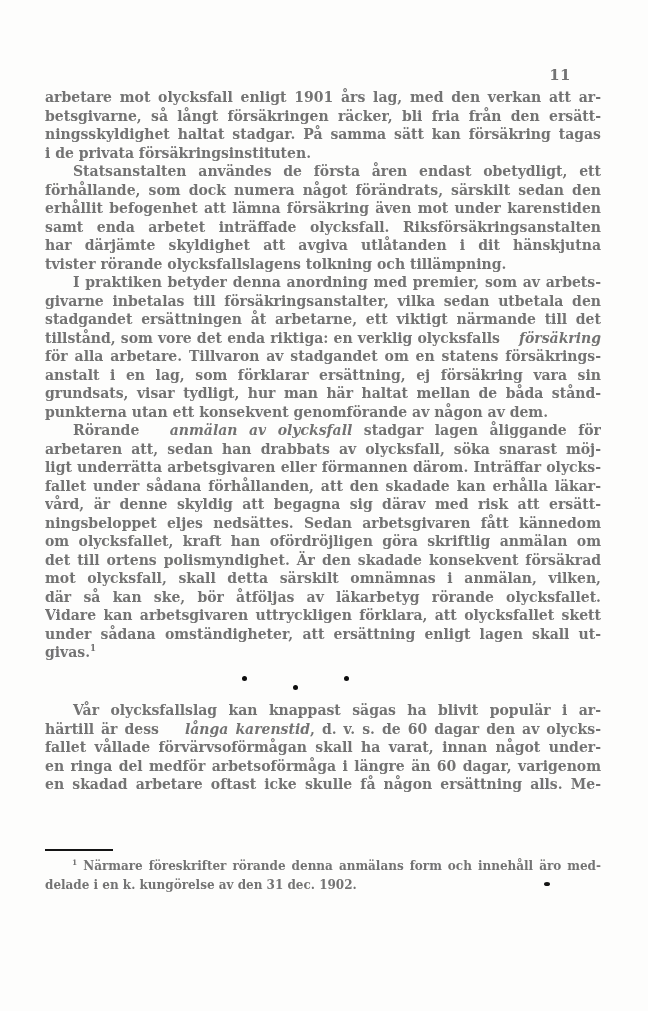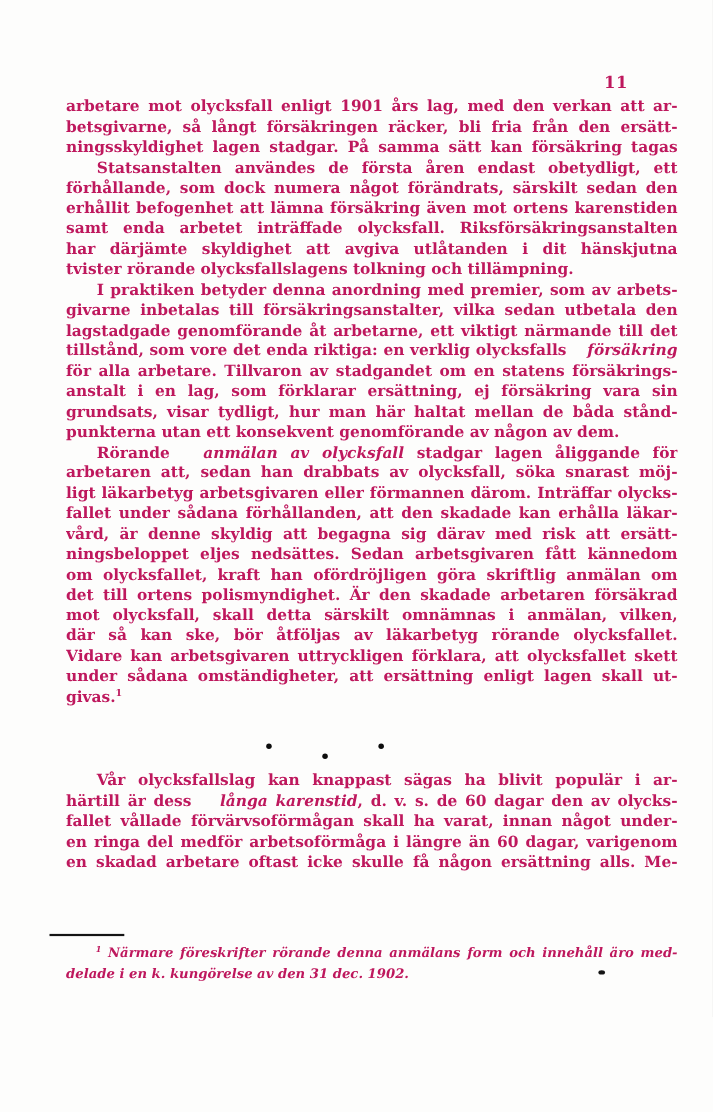--- a/index.html
+++ b/index.html
@@ -3,37 +3,37 @@
 <meta charset="utf-8">
 <title>Document</title>
 <style>
   html, body { margin: 0; padding: 0; background: #e8e8e8; }
   .page {
     position: relative;
     width: 648px;
     height: 1011px;
     margin: 0 auto;
     background: #fdfdfc;
-    color: #be185d;
+    color: #737373;
     font-family: "DejaVu Serif", serif;
     overflow: hidden;
   }
   .pagenum {
     position: absolute;
     top: 66px;
     left: 45px;
     width: 526px;
     text-align: right;
     font-size: 15px;
     font-weight: 700;
     letter-spacing: 0.5px;
   }
   .textblock {
     position: absolute;
-    left: 60px;
+    left: 45px;
     width: 556px;
     font-weight: 700;
     font-size: 14px;
   }
   #main-text   { top: 88px;  line-height: 18.5px; }
   #second-text { top: 701px; line-height: 18.6px; }
   .line {
     text-align: justify;
     text-align-last: justify;
     overflow: hidden;
@@ -58,21 +58,20 @@
   .footnote-rule {
     position: absolute;
     top: 849px; left: 45px;
     width: 68px; height: 2px;
     background: #141414;
   }
   #footnote {
     top: 857px;
     font-size: 12px;
     line-height: 19px;
-    font-style: italic;
   }
   #footnote .line { height: 19px; }
   #footnote .line.indent { text-indent: 27px; }
   .ink-spot {
     position: absolute;
     left: 544px; top: 882px;
     width: 6px; height: 4px;
     background: #141414;
     border-radius: 50%;
   }
@@ -80,43 +79,44 @@
 </head>
 <body>
 
 <div class="page">
 
   <div class="pagenum">11</div>
 
   <div class="textblock" id="main-text">
       <div class="line"><span>arbetare mot olycksfall enligt 1901 års lag, med den verkan att ar-</span></div>
       <div class="line"><span>betsgivarne, så långt försäkringen räcker, bli fria från den ersätt-</span></div>
-      <div class="line"><span>ningsskyldighet lagen stadgar. På samma sätt kan försäkring tagas</span></div>
+      <div class="line"><span>ningsskyldighet haltat stadgar. På samma sätt kan försäkring tagas</span></div>
+      <div class="line end"><span>i de privata försäkringsinstituten.</span></div>
       <div class="line indent"><span>Statsanstalten användes de första åren endast obetydligt, ett</span></div>
       <div class="line"><span>förhållande, som dock numera något förändrats, särskilt sedan den</span></div>
-      <div class="line"><span>erhållit befogenhet att lämna försäkring även mot ortens karenstiden</span></div>
+      <div class="line"><span>erhållit befogenhet att lämna försäkring även mot under karenstiden</span></div>
       <div class="line"><span>samt enda arbetet inträffade olycksfall. Riksförsäkringsanstalten</span></div>
       <div class="line"><span>har därjämte skyldighet att avgiva utlåtanden i dit hänskjutna</span></div>
       <div class="line end"><span>tvister rörande olycksfallslagens tolkning och tillämpning.</span></div>
       <div class="line indent"><span>I praktiken betyder denna anordning med premier, som av arbets-</span></div>
       <div class="line"><span>givarne inbetalas till försäkringsanstalter, vilka sedan utbetala den</span></div>
-      <div class="line"><span>lagstadgade genomförande åt arbetarne, ett viktigt närmande till det</span></div>
+      <div class="line"><span>stadgandet ersättningen åt arbetarne, ett viktigt närmande till det</span></div>
       <div class="line"><span>tillstånd, som vore det enda riktiga: en verklig olycksfalls</span><span class="it">försäkring</span></div>
       <div class="line"><span>för alla arbetare. Tillvaron av stadgandet om en statens försäkrings-</span></div>
       <div class="line"><span>anstalt i en lag, som förklarar ersättning, ej försäkring vara sin</span></div>
       <div class="line"><span>grundsats, visar tydligt, hur man här haltat mellan de båda stånd-</span></div>
       <div class="line end"><span>punkterna utan ett konsekvent genomförande av någon av dem.</span></div>
       <div class="line indent"><span>Rörande </span><span class="it">anmälan av olycksfall</span><span> stadgar lagen åliggande för</span></div>
       <div class="line"><span>arbetaren att, sedan han drabbats av olycksfall, söka snarast möj-</span></div>
-      <div class="line"><span>ligt läkarbetyg arbetsgivaren eller förmannen därom. Inträffar olycks-</span></div>
+      <div class="line"><span>ligt underrätta arbetsgivaren eller förmannen därom. Inträffar olycks-</span></div>
       <div class="line"><span>fallet under sådana förhållanden, att den skadade kan erhålla läkar-</span></div>
       <div class="line"><span>vård, är denne skyldig att begagna sig därav med risk att ersätt-</span></div>
       <div class="line"><span>ningsbeloppet eljes nedsättes. Sedan arbetsgivaren fått kännedom</span></div>
       <div class="line"><span>om olycksfallet, kraft han ofördröjligen göra skriftlig anmälan om</span></div>
-      <div class="line"><span>det till ortens polismyndighet. Är den skadade arbetaren försäkrad</span></div>
+      <div class="line"><span>det till ortens polismyndighet. Är den skadade konsekvent försäkrad</span></div>
       <div class="line"><span>mot olycksfall, skall detta särskilt omnämnas i anmälan, vilken,</span></div>
       <div class="line"><span>där så kan ske, bör åtföljas av läkarbetyg rörande olycksfallet.</span></div>
       <div class="line"><span>Vidare kan arbetsgivaren uttryckligen förklara, att olycksfallet skett</span></div>
       <div class="line"><span>under sådana omständigheter, att ersättning enligt lagen skall ut-</span></div>
       <div class="line end"><span>givas.</span><sup>1</sup></div>
     </div>
 
   <div class="separator">
     <span class="sep-dot d1"></span>
     <span class="sep-dot d2"></span>

